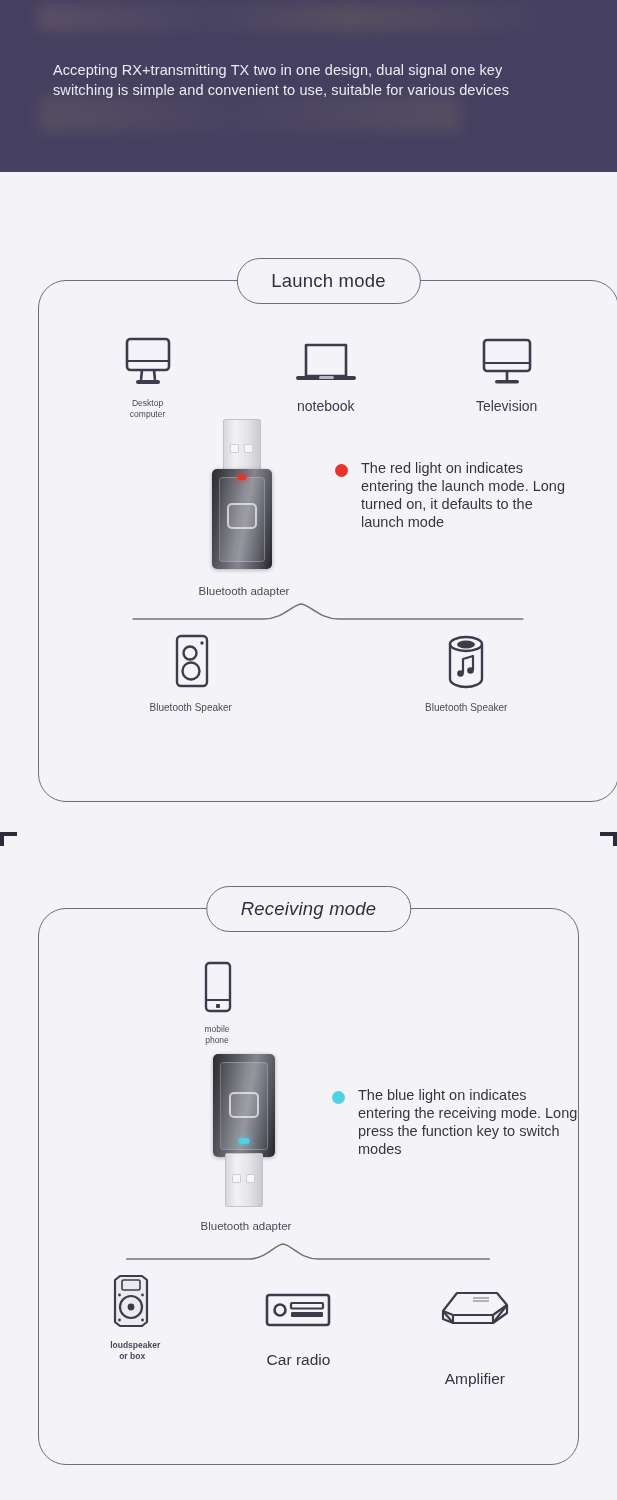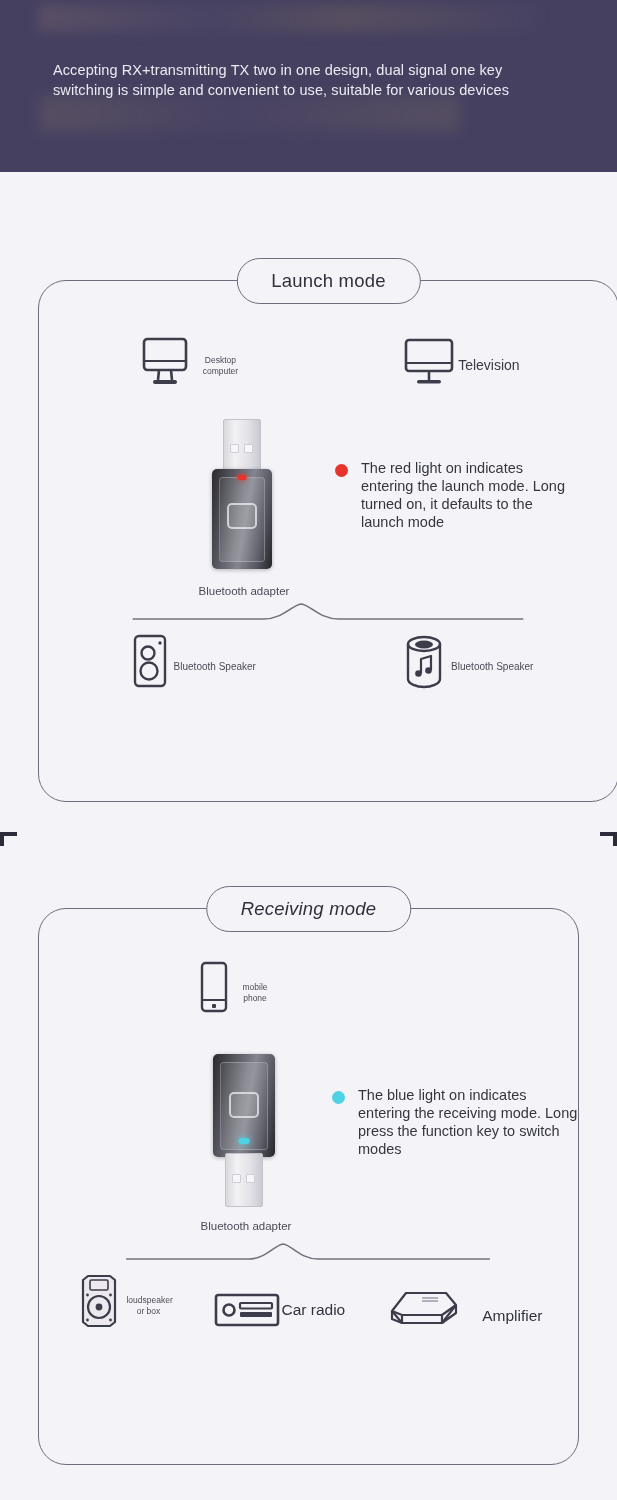--- a/index.html
+++ b/index.html
@@ -48,21 +48,21 @@
     position:absolute;left:50%;transform:translate(-50%,-50%);
     background:#f4f4f8;
     border:1.3px solid #6e6c7d;border-radius:40px;
     padding:11px 34px;
     font-size:18.5px;color:#30303c;white-space:nowrap;
     letter-spacing:.2px;
   }
 
   
   .row{position:absolute;left:0;right:0;display:flex;}
-  .cell{display:flex;flex-direction:row;align-items:center;}
+  .cell{display:flex;flex-direction:column;align-items:center;}
   .cell .ic{display:flex;align-items:flex-end;justify-content:center;}
   .lbl{margin-top:9px;text-align:center;color:#4a4a57;line-height:1.25;}
   .lbl.sm{font-size:8.5px;}
   .lbl.md{font-size:10px;}
   .lbl.lg{font-size:14px;color:#3a3a48;}
   .lbl.xl{font-size:15.5px;color:#33333f;}
 
   
   .callout{position:absolute;display:flex;align-items:flex-start;}
   .dot{width:13px;height:13px;border-radius:50%;margin-top:5px;flex:0 0 auto;}
@@ -124,20 +124,30 @@
             <svg width="56" height="54" viewBox="0 0 56 54">
               <rect x="7" y="4" width="42" height="31" rx="3.5" fill="none" stroke="#3c3c4b" stroke-width="2.6"></rect>
               <line x1="8" y1="26" x2="48" y2="26" stroke="#3c3c4b" stroke-width="2"></line>
               <path d="M22 35 L21 45 M34 35 L35 45" stroke="#3c3c4b" stroke-width="2.6"></path>
               <rect x="16" y="45" width="24" height="4" rx="2" fill="#3c3c4b"></rect>
             </svg>
           </div>
           <div class="lbl sm" style="max-width:54px;">Desktop computer</div>
         </div>
 
+        <div class="cell">
+          <div class="ic" style="height:56px;">
+            <svg width="66" height="54" viewBox="0 0 66 54">
+              <path d="M13 10 h40 v31 h-40 z" fill="none" stroke="#3c3c4b" stroke-width="2.6" stroke-linejoin="round"></path>
+              <rect x="3" y="41" width="60" height="4" rx="2" fill="#3c3c4b"></rect>
+              <rect x="26" y="41" width="15" height="3" rx="1.5" fill="#b9b9c4"></rect>
+            </svg>
+          </div>
+          <div class="lbl lg">notebook</div>
+        </div>
 
         <div class="cell">
           <div class="ic" style="height:56px;">
             <svg width="58" height="54" viewBox="0 0 58 54">
               <rect x="6" y="5" width="46" height="31" rx="3" fill="none" stroke="#3c3c4b" stroke-width="2.6"></rect>
               <line x1="7" y1="28" x2="51" y2="28" stroke="#3c3c4b" stroke-width="2"></line>
               <line x1="29" y1="36" x2="29" y2="45" stroke="#3c3c4b" stroke-width="2.6"></line>
               <rect x="17" y="45" width="24" height="3.6" rx="1.8" fill="#3c3c4b"></rect>
             </svg>
           </div>
@@ -266,33 +276,33 @@
               <path d="M14 5 h22 l5 4 v42 l-5 4 h-22 l-5 -4 v-42 z" fill="#eceaef" stroke="#3c3c4b" stroke-width="2.2" stroke-linejoin="round"></path>
               <rect x="16" y="9" width="18" height="10" rx="1.5" fill="none" stroke="#3c3c4b" stroke-width="1.6"></rect>
               <circle cx="25" cy="36" r="11" fill="none" stroke="#3c3c4b" stroke-width="2.2"></circle>
               <circle cx="25" cy="36" r="3.4" fill="#3c3c4b"></circle>
               <circle cx="13.5" cy="24" r="1.4" fill="#3c3c4b"></circle>
               <circle cx="36.5" cy="24" r="1.4" fill="#3c3c4b"></circle>
               <circle cx="13.5" cy="49" r="1.4" fill="#3c3c4b"></circle>
               <circle cx="36.5" cy="49" r="1.4" fill="#3c3c4b"></circle>
             </svg>
           </div>
-          <div class="lbl sm" style="max-width:44px;">loudspeaker or box</div>
+          <div class="lbl sm" style="max-width:44px;font-weight:bold;">loudspeaker or box</div>
         </div>
 
         <div class="cell" style="padding-top:14px;">
           <div class="ic" style="height:46px;">
             <svg width="68" height="42" viewBox="0 0 68 42">
               <rect x="3" y="6" width="62" height="30" rx="2.5" fill="none" stroke="#3c3c4b" stroke-width="2.6"></rect>
               <circle cx="16" cy="21" r="5.5" fill="none" stroke="#3c3c4b" stroke-width="2.6"></circle>
               <rect x="27" y="14" width="32" height="5.5" rx="1" fill="none" stroke="#3c3c4b" stroke-width="2.2"></rect>
               <rect x="27" y="23" width="32" height="5" rx="1" fill="#3c3c4b"></rect>
             </svg>
           </div>
-          <div class="lbl xl" style="margin-top:4px;">Car radio</div>
+          <div class="lbl xl" style="margin-top:19px;">Car radio</div>
         </div>
 
         <div class="cell" style="padding-top:14px;gap:22px;">
           <div class="ic" style="height:46px;">
             <svg width="72" height="46" viewBox="0 0 72 46">
               <path d="M4 26 L18 8 H58 L68 20 L54 38 H14 z" fill="none" stroke="#3c3c4b" stroke-width="2.2" stroke-linejoin="round"></path>
               <path d="M4 26 V34 L14 38 M68 20 V28 L54 38 M14 38 V30 L4 26 M54 38 V30 L68 20" fill="none" stroke="#3c3c4b" stroke-width="2.2" stroke-linejoin="round"></path>
               <path d="M14 30 H54" stroke="#3c3c4b" stroke-width="2.2"></path>
               <path d="M34 13 H50 M34 16 H50" stroke="#9b9ba8" stroke-width="1.4"></path>
             </svg>

